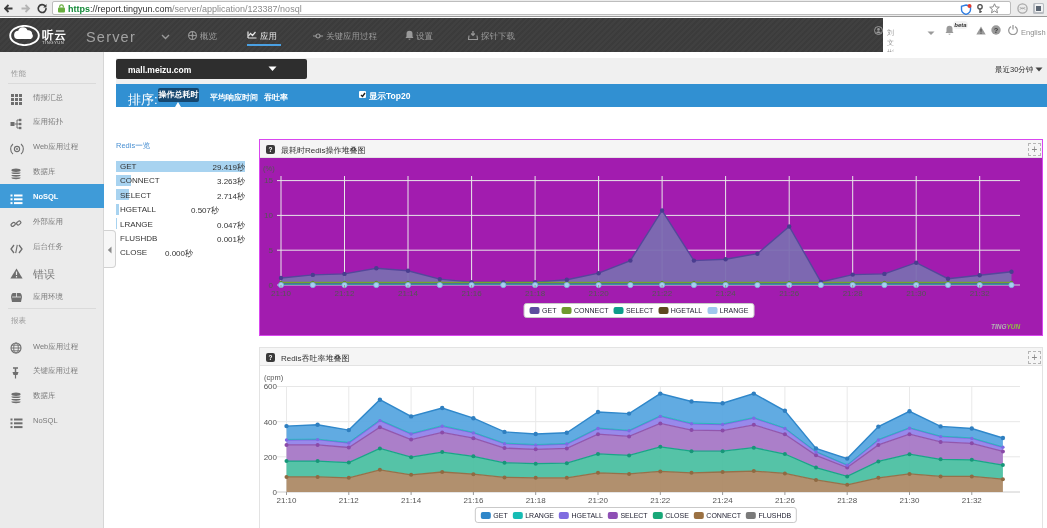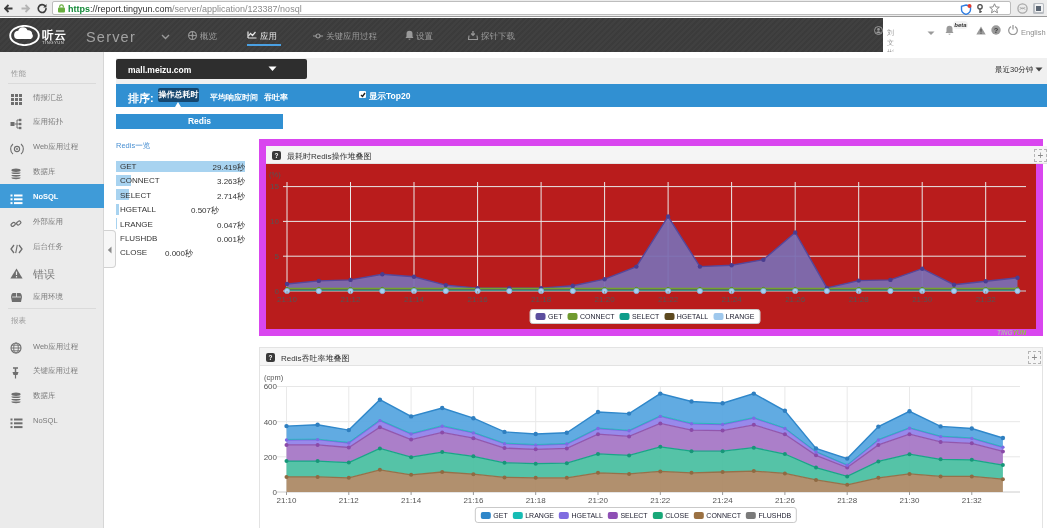--- a/index.html
+++ b/index.html
@@ -223,34 +223,33 @@
         <path d="M0.5 0.5 L4.5 5 L8.5 0.5 Z" fill="#fff"></path>
       </svg>
   </div>
 
   <div class="abs" style="left:890px;top:12.5px;color:#333;font-size:7.5px">最近30分钟</div>
   <svg class="abs" style="left:930px;top:15px" width="8" height="5" viewBox="0 0 8 5">
       <path d="M0.5 0.5 L4 4.5 L7.5 0.5 Z" fill="#444"></path>
     </svg>
 
   <div class="abs" style="left:11px;top:32px;width:931px;height:23px;background:#3190d2">
-    <div class="abs" style="left:12px;top:7px;color:#fff;font-size:11px;font-weight:bold">排序:</div>
+    <div class="abs" style="left:12px;top:7px;color:#fff;font-size:13px;font-weight:normal">排序:</div>
     <div class="abs" style="left:42px;top:4px;width:41px;height:14px;background:#16476f;border-radius:2px;color:#fff;font-size:8px;font-weight:bold;text-align:center;line-height:14px">操作总耗时</div>
     <div class="abs" style="left:94px;top:7.5px;color:#fff;font-size:8px;font-weight:bold">平均响应时间</div>
     <div class="abs" style="left:148px;top:7.5px;color:#fff;font-size:8px;font-weight:bold">吞吐率</div>
     <div class="abs" style="left:243px;top:7px;width:7px;height:7px;background:#fff;border-radius:1px">
         <svg class="abs" style="left:0.5px;top:0.5px" width="6" height="6" viewBox="0 0 6 6">
           <path d="M1 3 L2.5 4.5 L5 1" stroke="#222" stroke-width="1.4" fill="none"></path>
         </svg>
       </div>
     <div class="abs" style="left:253px;top:7px;color:#fff;font-size:8.5px;font-weight:bold">显示Top20</div>
     <div class="abs" style="left:58.5px;top:18px;width:0;height:0;border-left:3.5px solid transparent;border-right:3.5px solid transparent;border-bottom:5px solid #fff"></div>
   </div>
 
-  <div class="abs" style="left:11px;top:62px;width:167px;height:15px;background:#3190d2;color:#fff;font-size:8.5px;font-weight:bold;text-align:center;line-height:15px">Redis</div>
 
   <div class="abs" style="left:11px;top:88.5px;color:#4a90d2;font-size:7.5px">Redis一览</div>
   <div class="abs" style="left:11px;top:108.5px;width:128.7px;height:11px;background:#a8d3f0"></div>
 <div class="abs" style="left:15px;top:110.0px;font-size:8px;color:#333">GET</div>
 <div class="abs" style="left:60px;top:110.0px;width:80px;text-align:right;font-size:8px;color:#333">29.419秒</div>
 <div class="abs" style="left:11px;top:122.9px;width:14.5px;height:11px;background:#a8d3f0"></div>
 <div class="abs" style="left:15px;top:124.4px;font-size:8px;color:#333">CONNECT</div>
 <div class="abs" style="left:60px;top:124.4px;width:80px;text-align:right;font-size:8px;color:#333">3.263秒</div>
 <div class="abs" style="left:11px;top:137.3px;width:12.6px;height:11px;background:#a8d3f0"></div>
 <div class="abs" style="left:15px;top:138.8px;font-size:8px;color:#333">SELECT</div>
@@ -261,21 +260,21 @@
 <div class="abs" style="left:11px;top:166.10000000000002px;width:1.2px;height:11px;background:#a8d3f0"></div>
 <div class="abs" style="left:15px;top:167.60000000000002px;font-size:8px;color:#333">LRANGE</div>
 <div class="abs" style="left:60px;top:167.60000000000002px;width:80px;text-align:right;font-size:8px;color:#333">0.047秒</div>
 
 <div class="abs" style="left:15px;top:182.00000000000003px;font-size:8px;color:#333">FLUSHDB</div>
 <div class="abs" style="left:60px;top:182.00000000000003px;width:80px;text-align:right;font-size:8px;color:#333">0.001秒</div>
 
 <div class="abs" style="left:15px;top:196.40000000000003px;font-size:8px;color:#333">CLOSE</div>
 <div class="abs" style="left:60px;top:196.40000000000003px;width:80px;text-align:left;font-size:8px;color:#333">0.000秒</div>
 
-  <div class="abs" style="left:154px;top:87px;width:784px;height:197px;background:#b91c1c;border:7px solid #d946ef">
+  <div class="abs" style="left:154px;top:87px;width:784px;height:197px;background:#a21caf;border:1px solid #d946ef">
     <div class="abs" style="left:0;top:0;width:782px;height:18px;background:#f5f5f5;border-bottom:1px solid #e3e3e3">
       <div class="abs" style="left:6px;top:4.5px;width:9px;height:9px;background:#3a3a3a;border-radius:2px;color:#fff;font-size:6.5px;font-weight:bold;text-align:center;line-height:9px">?</div>
       <div class="abs" style="left:21px;top:5px;color:#333;font-size:8px">最耗时Redis操作堆叠图</div>
       <div class="abs" style="left:768px;top:2.5px;width:13px;height:13px;border:1px dashed #b5b5b5;color:#888;font-size:10px;text-align:center;line-height:11px">+</div>
     </div>
     <svg width="782" height="177" viewBox="0 0 782 177" style="position:absolute;left:0;top:18px;font-family:'Liberation Sans',sans-serif">
 <line x1="17" y1="22.6" x2="760" y2="22.6" stroke="#e7e7e7" stroke-width="1"></line>
 <line x1="17" y1="57.4" x2="760" y2="57.4" stroke="#e7e7e7" stroke-width="1"></line>
 <line x1="17" y1="92.2" x2="760" y2="92.2" stroke="#e7e7e7" stroke-width="1"></line>
 <line x1="21" y1="18" x2="21" y2="127" stroke="#e9e9e9" stroke-width="1"></line>

